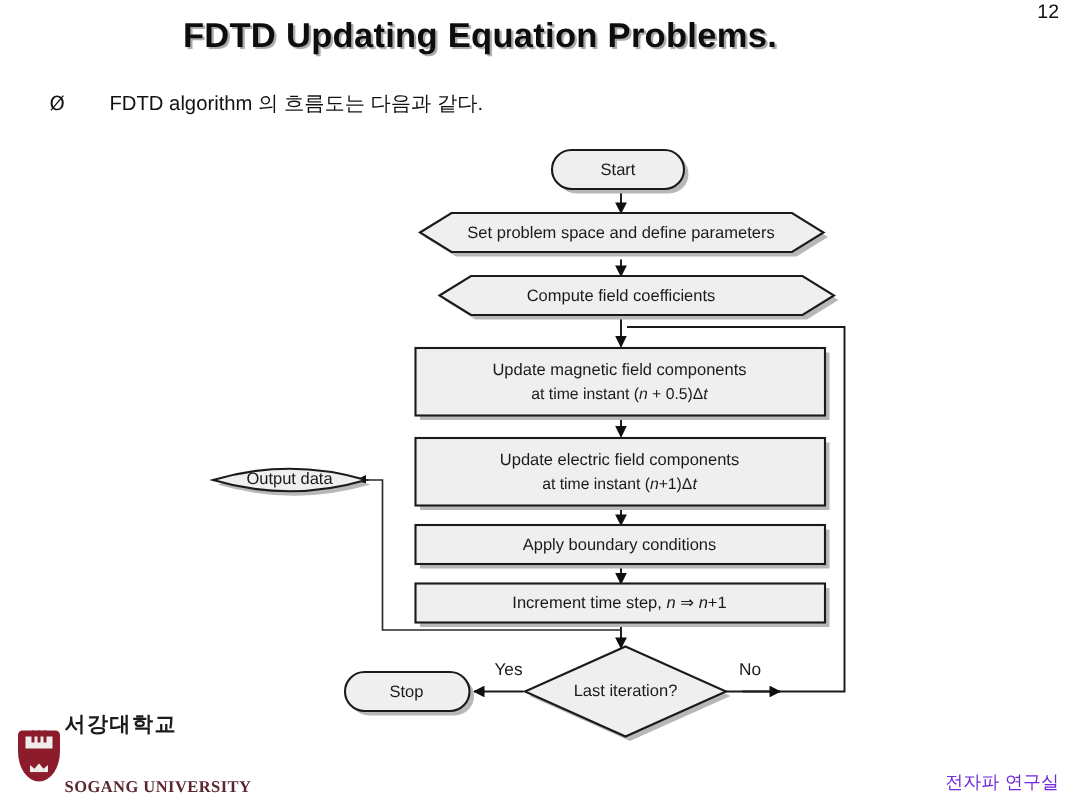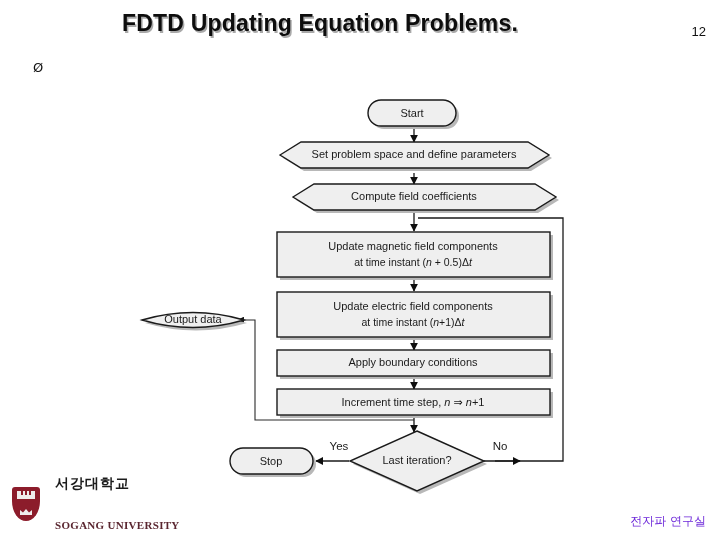--- a/index.html
+++ b/index.html
@@ -27,21 +27,21 @@
     font-size: 23px;
     font-weight: bold;
     letter-spacing: 0.2px;
     color: #0d0d0d;
     text-shadow: 1.5px 1.5px 0.5px rgba(140,140,140,0.75);
   }
 
   .page-number {
     position: absolute;
     right: 14px;
-    top: 24px;
+    top: 0;
     font-size: 13px;
     color: #111111;
     font-family: "Liberation Sans", sans-serif;
   }
 
   
   .bullet-row {
     position: absolute;
     left: 33px;
     top: 60px;
@@ -96,21 +96,21 @@
   }
   .math-i { font-style: italic; }
 
   
   .footer-logo {
     position: absolute;
     left: 12px;
     bottom: 8px;
     display: flex;
     align-items: center;
-    gap: 15px;
+    gap: 3px;
   }
   .shield {
     width: 28px;
     height: 34px;
     position: relative;
   }
   .shield-body {
     position: absolute;
     left: 0; top: 0;
     width: 28px;
@@ -165,20 +165,21 @@
   }
 </style>
 </head>
 <body>
 
 <div class="slide-title">FDTD Updating Equation Problems.</div>
 <div class="page-number">12</div>
 
 <div class="bullet-row">
   <span class="bullet-marker">Ø</span>
+  <span class="bullet-text">FDTD algorithm 의 흐름도는 다음과 같다.</span>
 </div>
 
 <svg id="flowchart" viewBox="0 0 720 540">
 
   <defs>
     <marker id="arrow" viewBox="0 0 10 10" refX="9" refY="5" markerWidth="6" markerHeight="6" orient="auto-start-reverse">
       <path d="M 0 0 L 10 5 L 0 10 z" class="arrowhead"></path>
     </marker>
   </defs>
 

